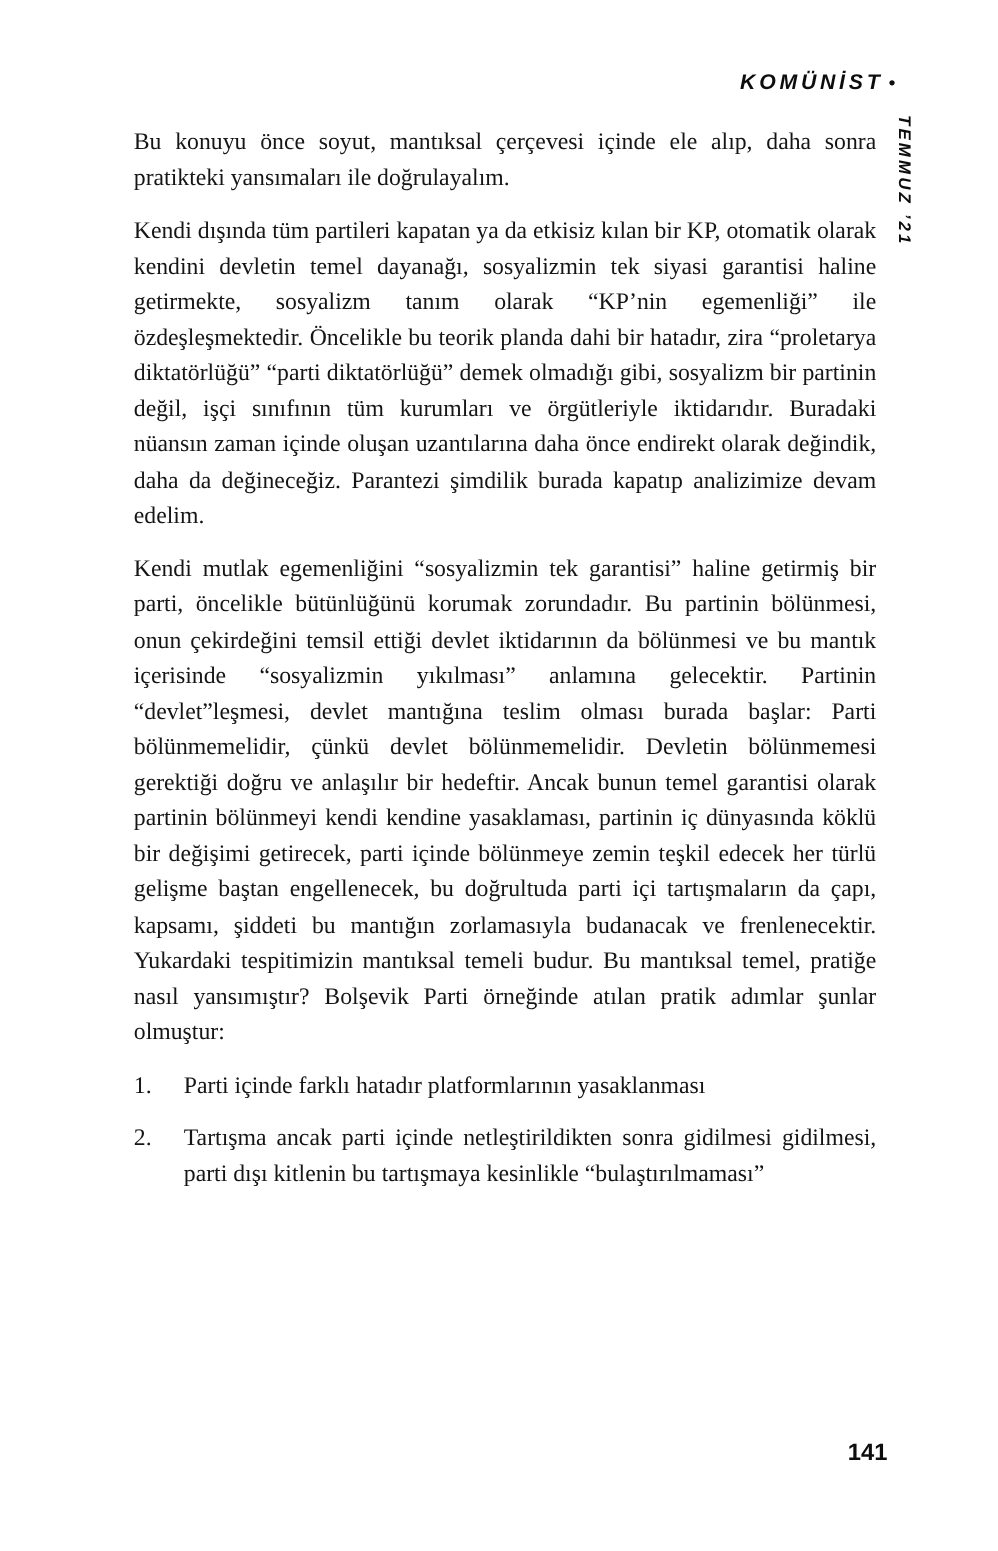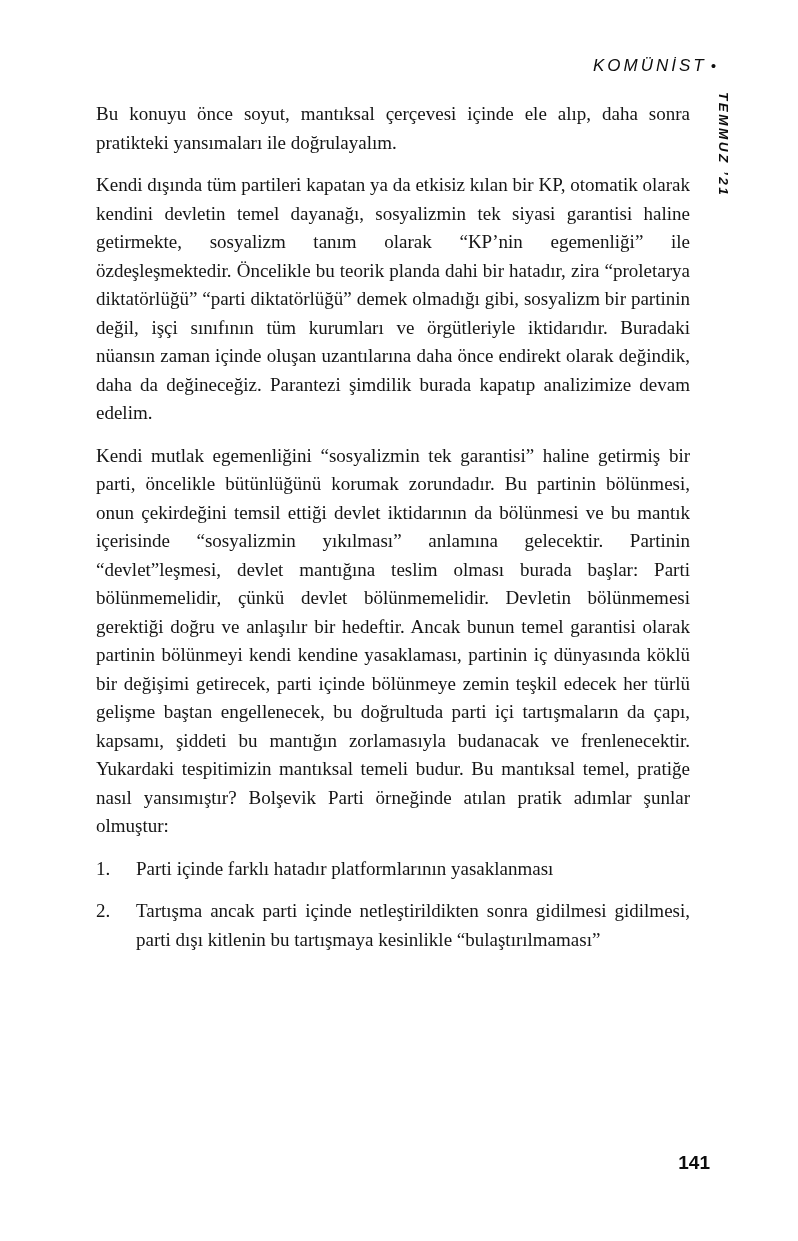--- a/index.html
+++ b/index.html
@@ -19,21 +19,21 @@
     position: absolute;
     inset: 0;
     background: #ffffff;
   }
   .journal-header {
     position: absolute;
     top: 56px;
     right: 82px;
     font-family: "Liberation Sans", sans-serif;
     font-style: italic;
-    font-weight: normal;
+    font-weight: bold;
     font-size: 17px;
     letter-spacing: 3px;
     color: #0d0d0d;
     white-space: nowrap;
     text-align: center;
   }
   .journal-header .bullet {
     letter-spacing: 0;
     margin-left: 4px;
     font-size: 15px;
@@ -47,21 +47,21 @@
     font-style: italic;
     font-weight: bold;
     font-size: 13.5px;
     letter-spacing: 2.5px;
     color: #0d0d0d;
     white-space: nowrap;
   }
   .content {
     position: absolute;
     top: 100px;
-    left: 96px;
+    left: 107px;
     width: 594px;
   }
   .content p {
     margin: 0 0 14px 0;
     font-size: 19px;
     line-height: 28.5px;
     text-align: justify;
     color: #151515;
   }
   .list-item {

